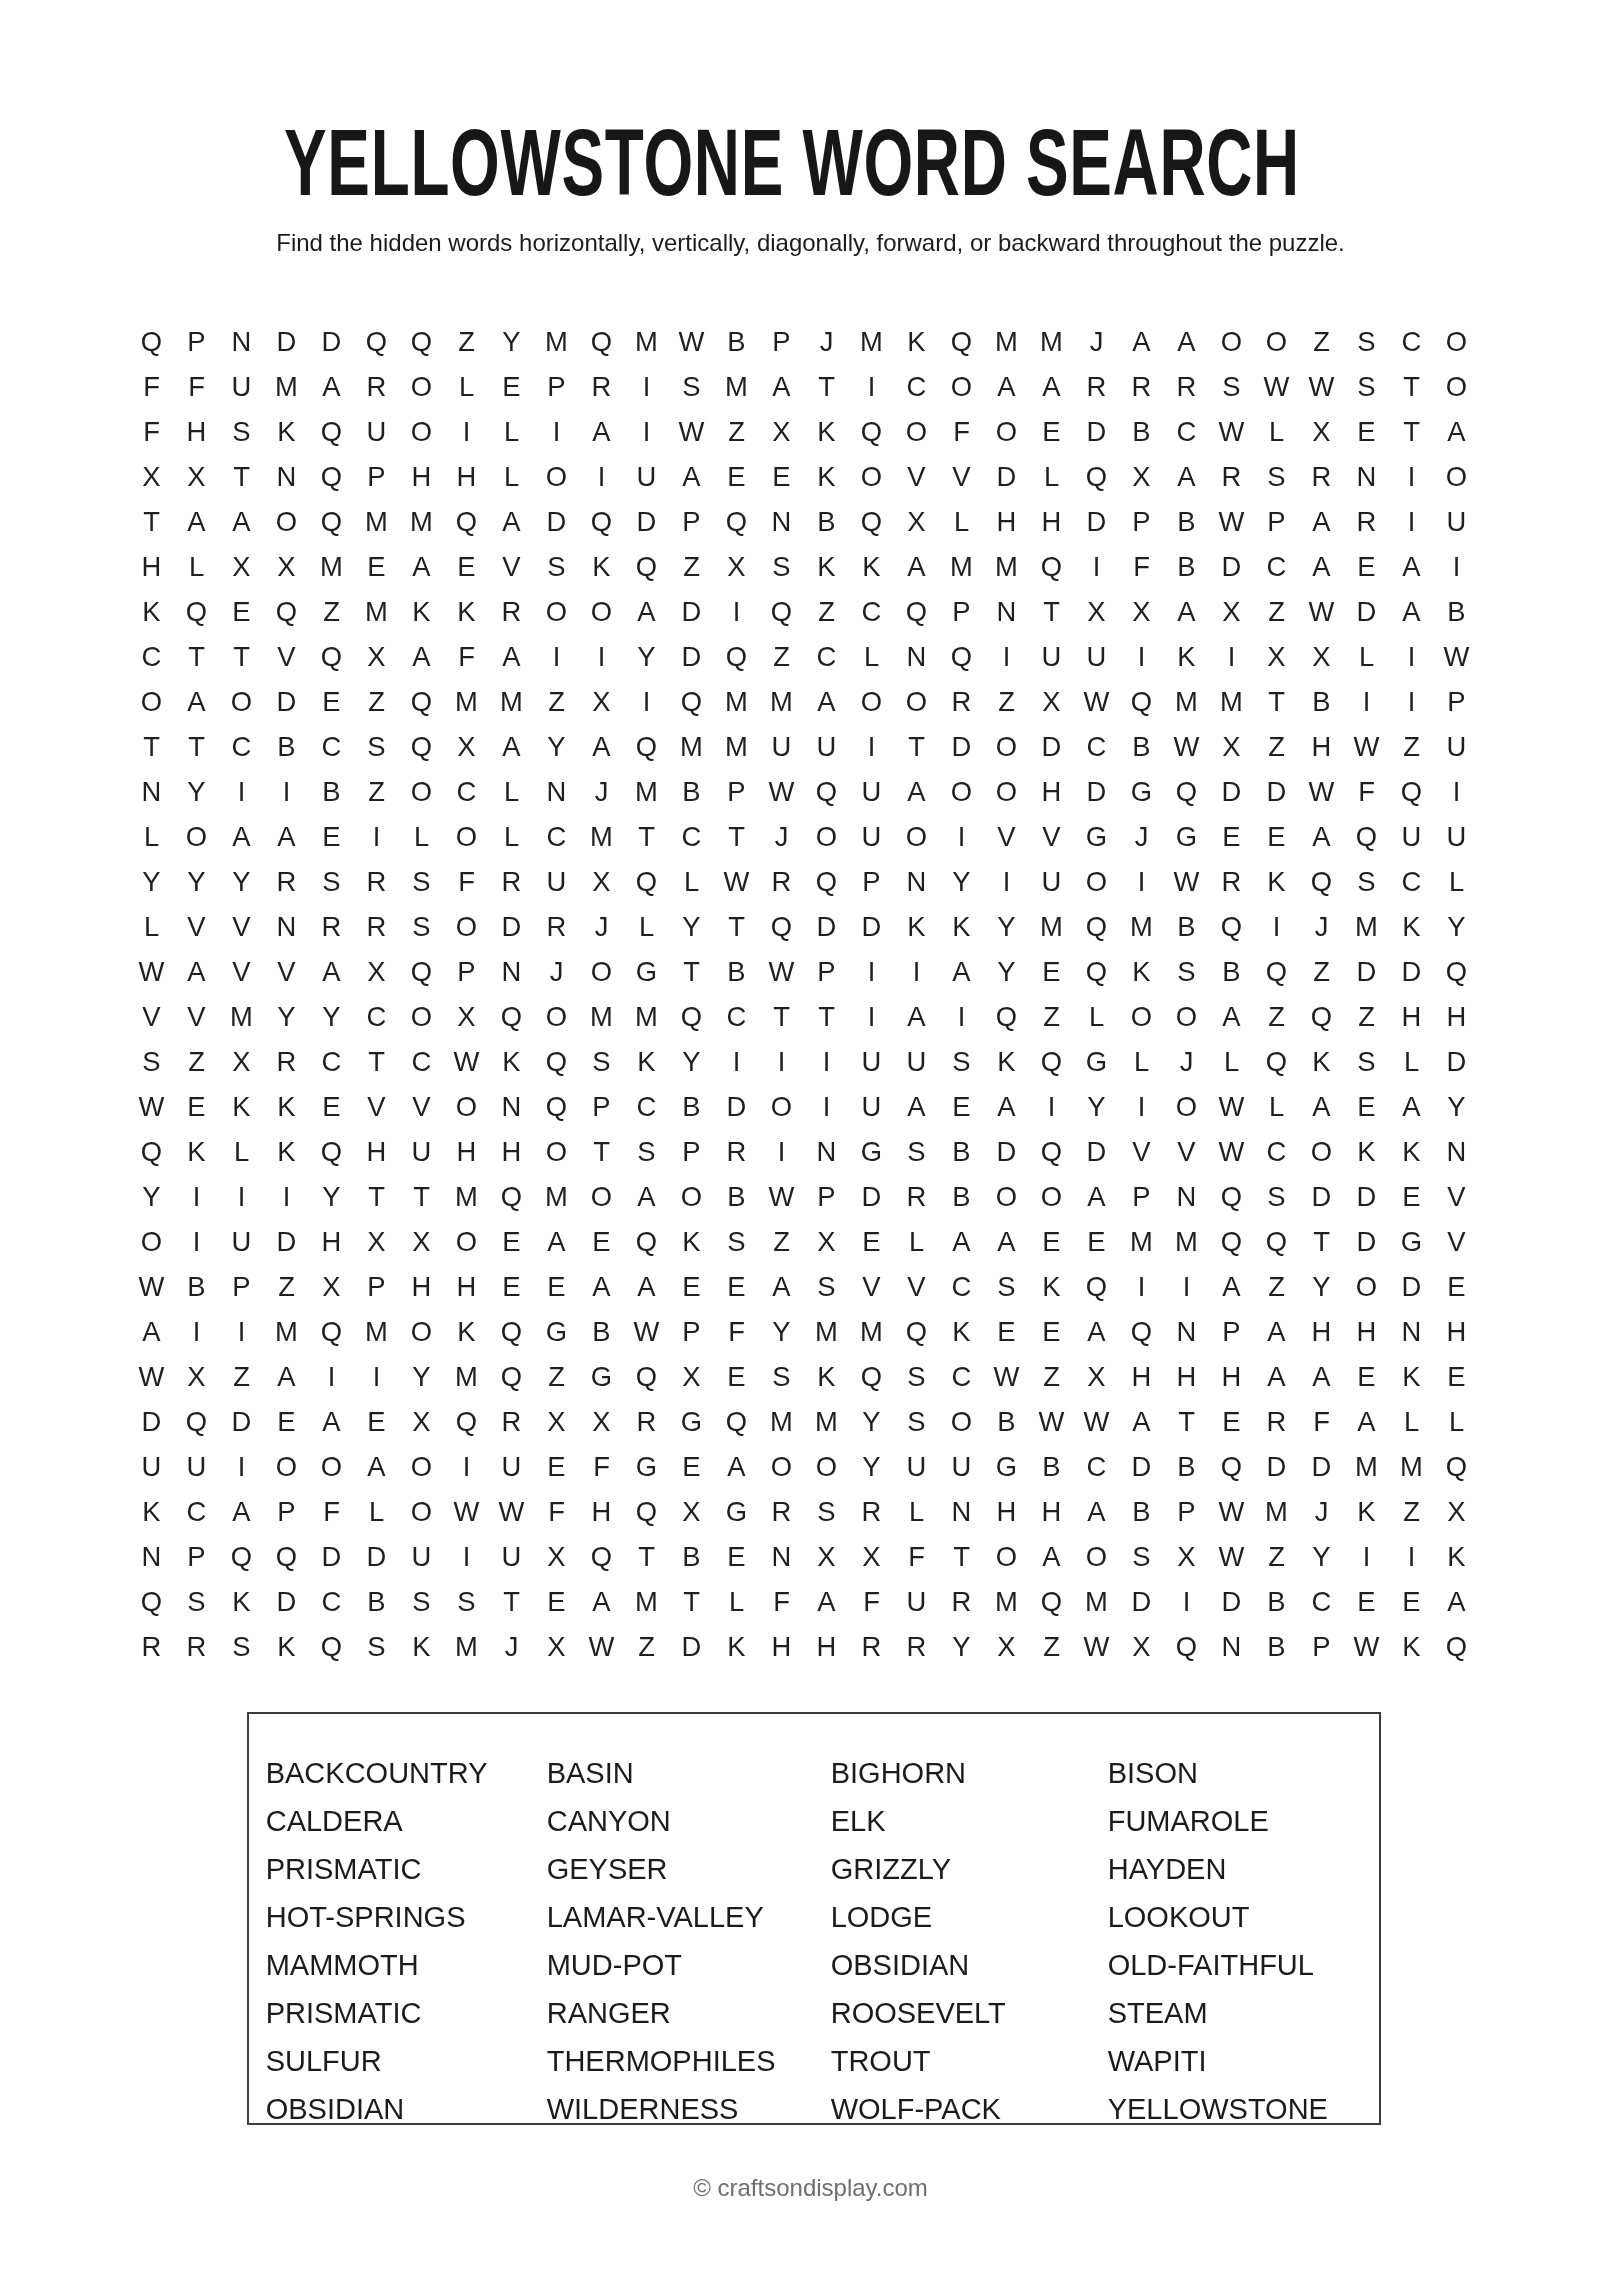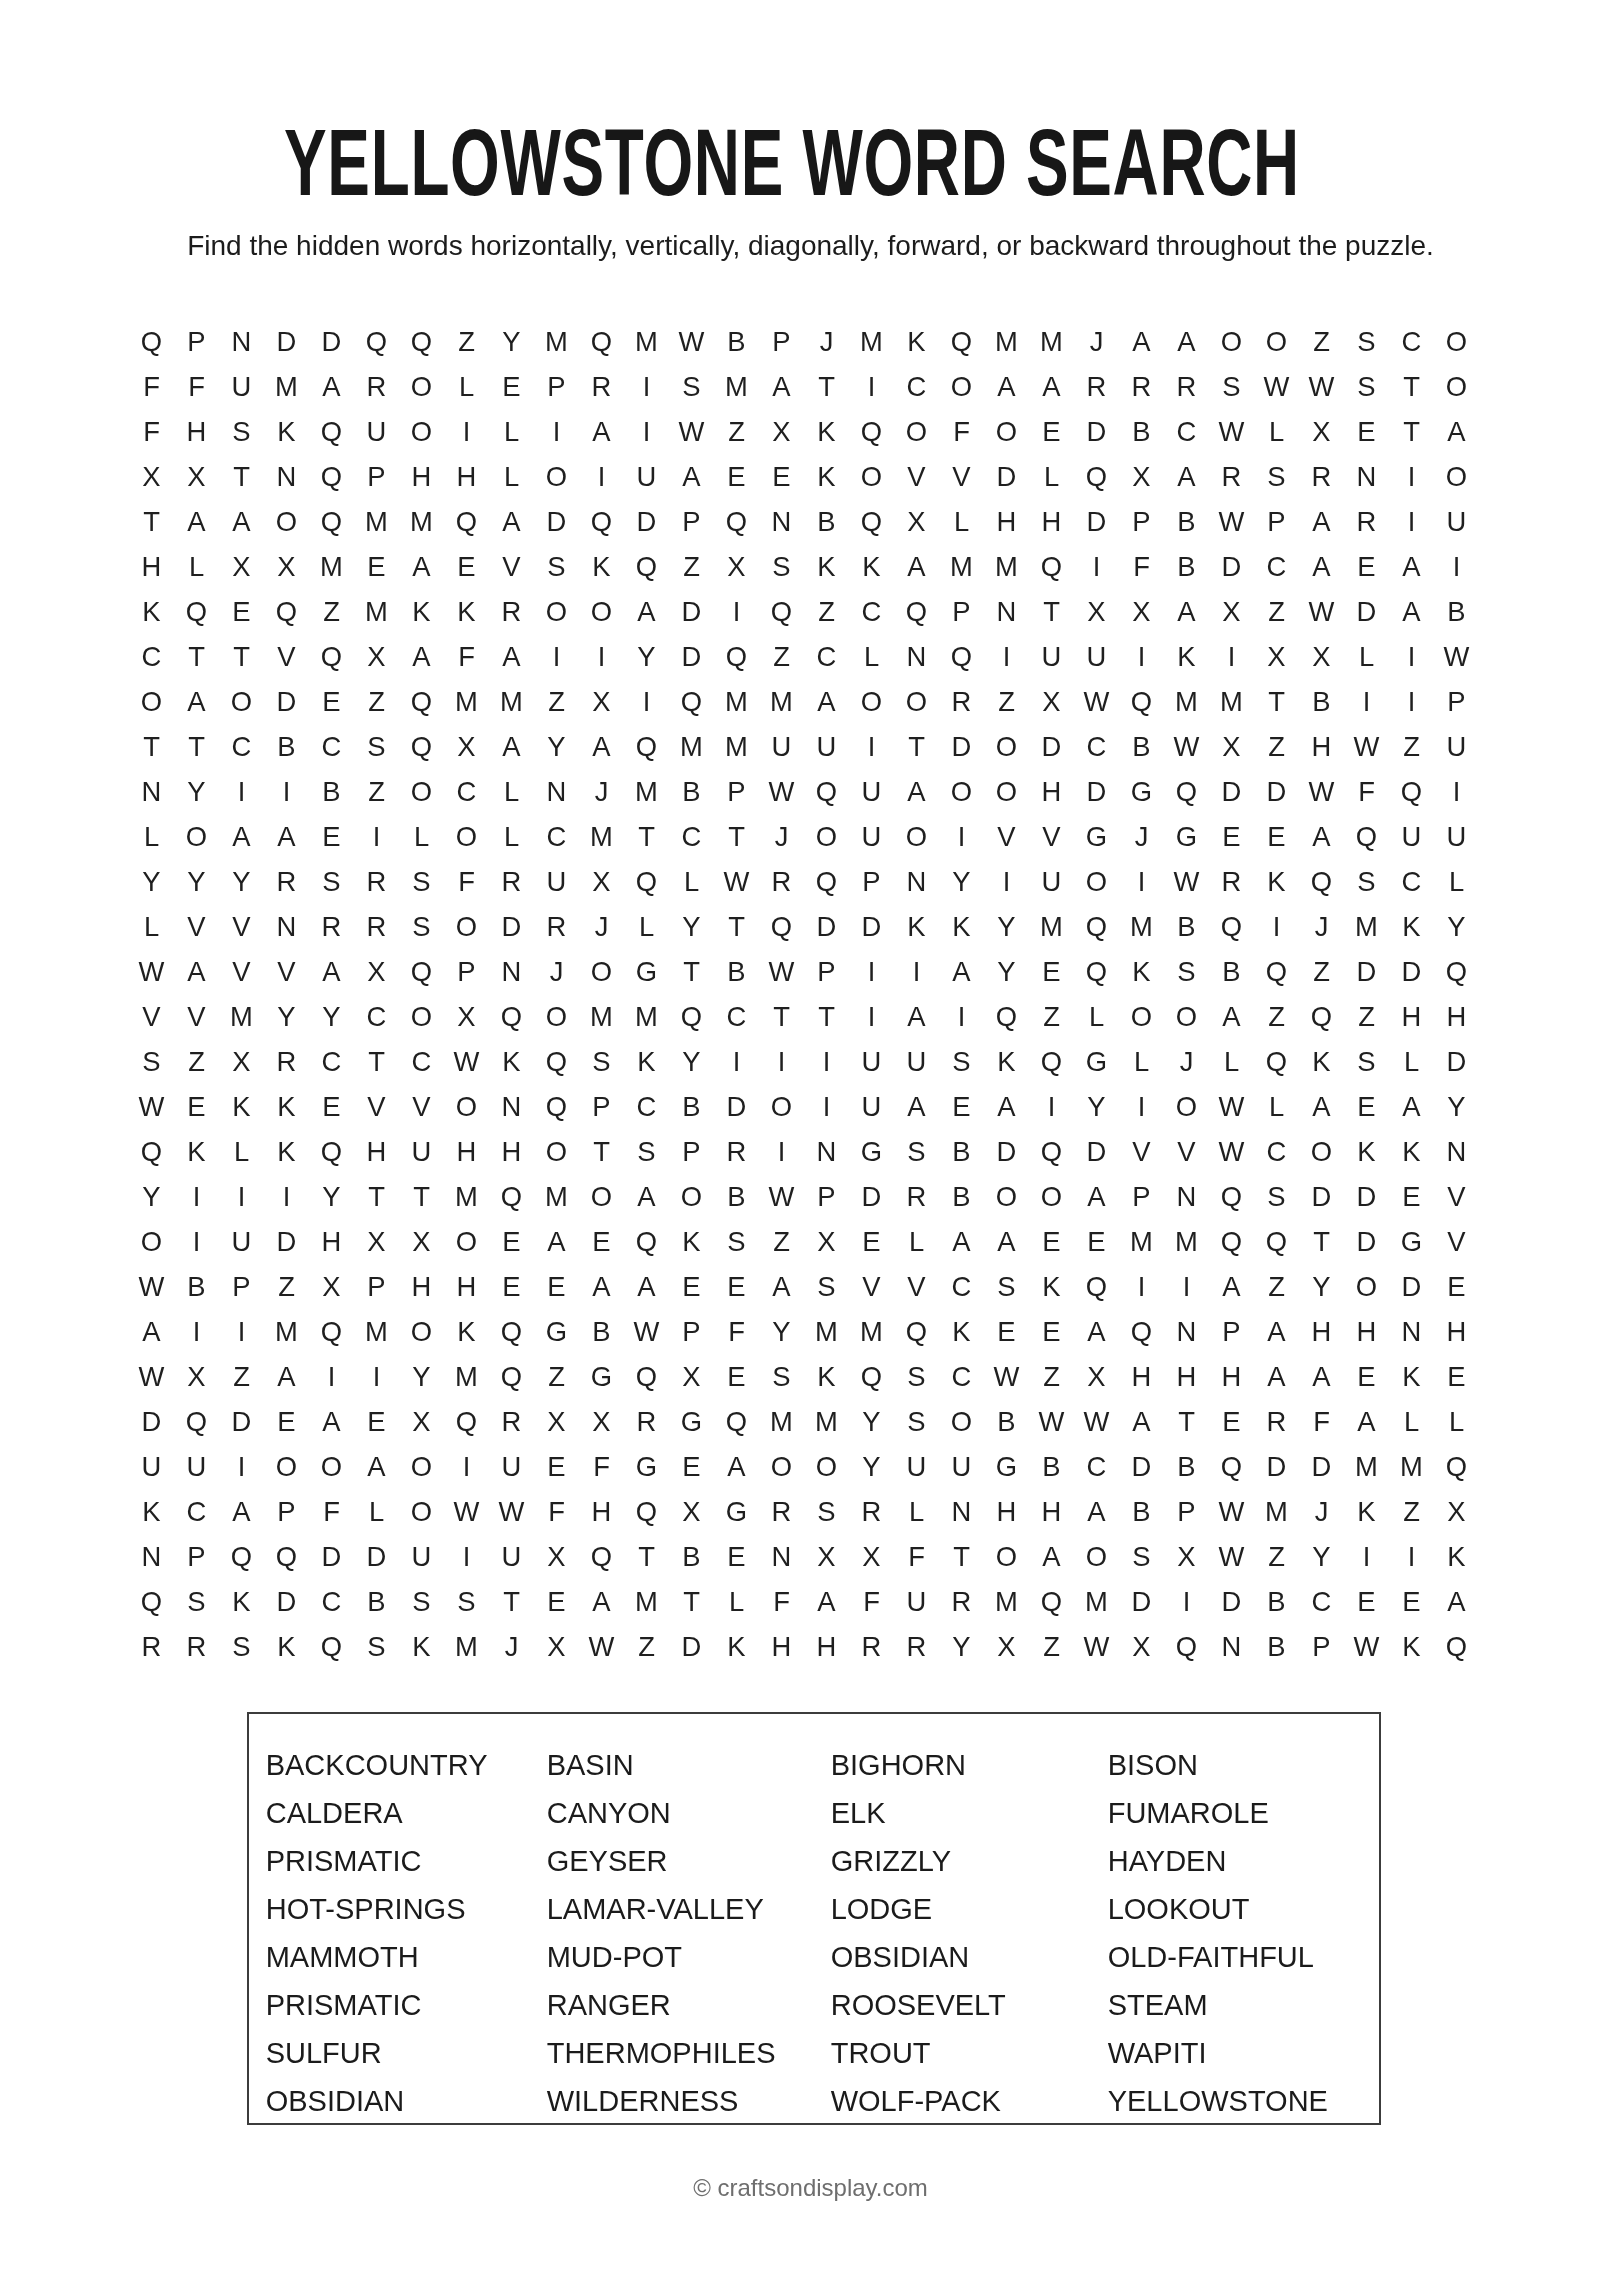--- a/index.html
+++ b/index.html
@@ -36,21 +36,21 @@
   .subtitle-wrap {
     position: absolute;
     top: 229px;
     left: 0;
     width: 1621px;
     text-align: center;
     white-space: nowrap;
   }
   .subtitle-text {
     display: inline-block;
-    font-size: 28px;
+    font-size: 24px;
     font-weight: 400;
     color: #1c1c1c;
     line-height: 1.2;
   }
   .grid {
     position: absolute;
     left: 129px;
     top: 319px;
     display: grid;
     grid-template-columns: repeat(30, 45px);
@@ -71,20 +71,21 @@
     top: 1712px;
     width: 1134px;
     height: 413px;
     border: 2.9px solid #3c3c3c;
     box-sizing: border-box;
   }
   .word-columns {
     display: grid;
     grid-template-columns: 281px 284px 277px auto;
     padding: 27.4px 9.8px 0 16.7px;
+    margin-top: 8px;
   }
   .word-column {
     display: flex;
     flex-direction: column;
   }
   .word-item {
     height: 48px;
     line-height: 48px;
     font-size: 29px;
     font-weight: 400;

